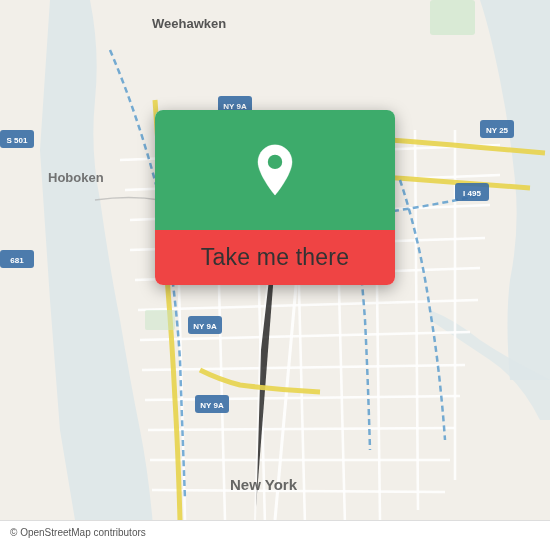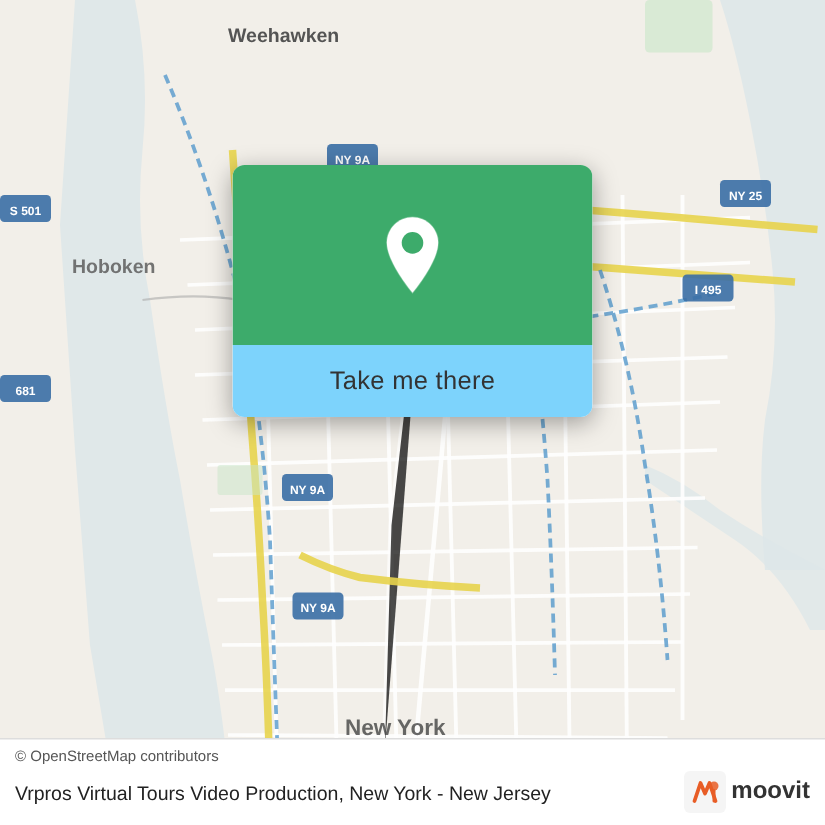--- a/index.html
+++ b/index.html
@@ -65,23 +65,23 @@
 
     #popup-button-area {
       padding: 0;
       background: white;
     }
 
     #take-me-there-btn {
       display: block;
       width: 100%;
       padding: 14px 0;
-      background: #7dd3fc;
+      background: #ef4444;
       border: none;
-      font-size: 17px;
+      font-size: 23px;
       font-weight: 500;
       color: #333;
       text-align: center;
       cursor: pointer;
       letter-spacing: 0.2px;
     }
 
     
     #attribution-bar {
       position: absolute;
@@ -249,30 +249,14 @@
     </div>
     <div id="popup-button-area">
       <button id="take-me-there-btn">Take me there</button>
     </div>
   </div>
 
   <div id="attribution-bar">
     <div id="osm-credit">
       <span>© OpenStreetMap contributors</span>
     </div>
-    <div id="bottom-row">
-      <span id="location-label">Vrpros Virtual Tours Video Production, New York - New Jersey</span>
-      <div id="moovit-logo">
-
-        <svg id="moovit-icon" viewBox="0 0 28 28" xmlns="http://www.w3.org/2000/svg">
-          <rect width="28" height="28" rx="4" fill="#f5f5f5"></rect>
-
-          <path d="M14 4 C8.5 4 4 8.5 4 14 C4 19.5 8.5 24 14 24 C19.5 24 24 19.5 24 14 C24 8.5 19.5 4 14 4Z" fill="none"></path>
-
-          <path d="M7 20 L11 8 L14 15 L17 8 L21 20" stroke="#e85d26" stroke-width="2.5" fill="none" stroke-linecap="round" stroke-linejoin="round"></path>
-          <circle cx="20" cy="10" r="3" fill="#e85d26" opacity="0.85"></circle>
-          <path d="M20 13 L20 20" stroke="#e85d26" stroke-width="2" stroke-linecap="round"></path>
-        </svg>
-        <span id="moovit-text">moovit</span>
-      </div>
-    </div>
   </div>
 </div>
 
 </body></html>

